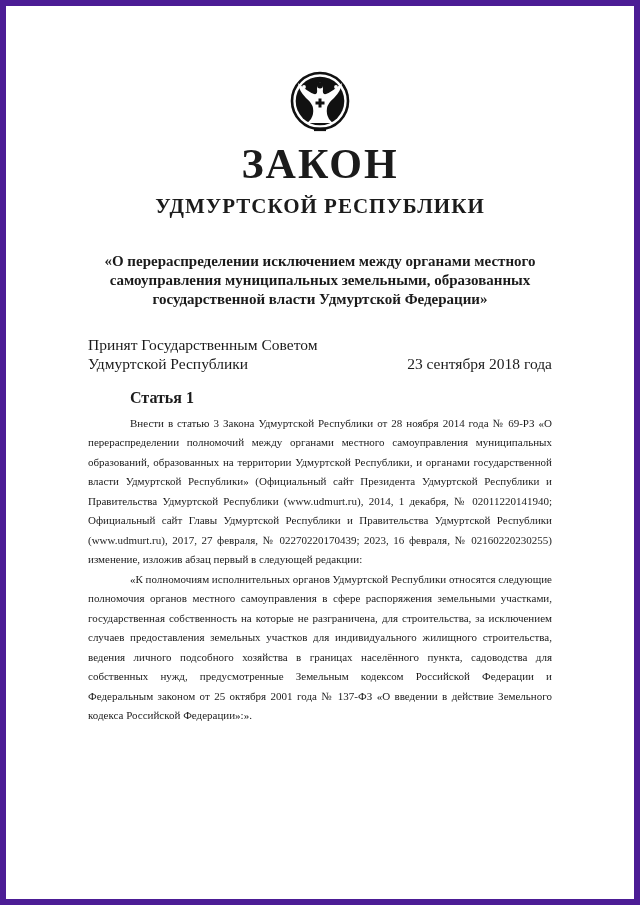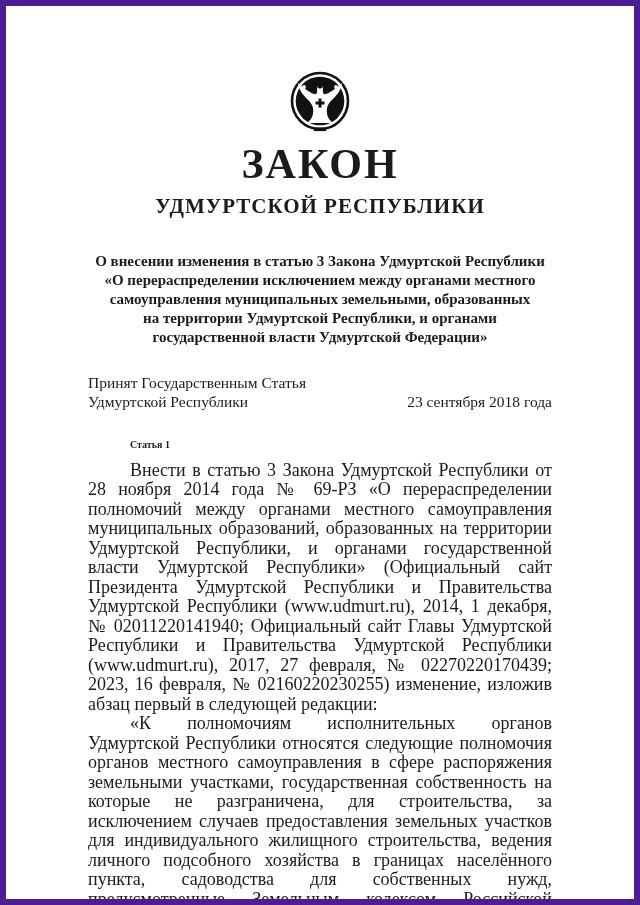--- a/index.html
+++ b/index.html
@@ -52,29 +52,29 @@
     margin-top: 26px;
     display: flex;
     justify-content: space-between;
     align-items: flex-end;
     font-size: 15.5px;
     line-height: 19px;
   }
   .adoption-left div { white-space: nowrap; }
   .adoption-date { white-space: nowrap; }
   .article-heading {
-    margin-top: 24px;
+    margin-top: 15px;
     font-weight: bold;
-    font-size: 10px;
+    font-size: 16px;
     line-height: 19.5px;
     text-indent: 42px;
   }
   .para {
     margin: 0;
-    font-size: 18px;
+    font-size: 11px;
     line-height: 19.5px;
     text-align: justify;
     text-indent: 42px;
   }
   .para:first-of-type { margin-top: 6px; }
 </style>
 </head>
 <body>
 
 <div class="page">
@@ -87,30 +87,28 @@
     <path fill="#111111" d="M35.5 28.5 h3 v3 h3 v3 h-3 v3 h-3 v-3 h-3 v-3 h3 z"></path>
     <circle cx="21" cy="17" r="1.9" fill="#ffffff"></circle>
     <circle cx="53" cy="17" r="1.9" fill="#ffffff"></circle>
     <rect x="31" y="57.5" width="12" height="3.6" fill="#111111"></rect>
   </svg>
 
   <div class="law-title">ЗАКОН</div>
   <div class="law-subtitle">УДМУРТСКОЙ РЕСПУБЛИКИ</div>
 
   <div class="subject">
-    <div>О внесении изменения в статью 3 Закона Удмуртской Республики</div>
     <div>«О перераспределении исключением между органами местного</div>
     <div>самоуправления муниципальных земельными, образованных</div>
-    <div>на территории Удмуртской Республики, и органами</div>
     <div>государственной власти Удмуртской Федерации»</div>
   </div>
 
   <div class="adoption">
     <div class="adoption-left">
-      <div>Принят Государственным Статья</div>
+      <div>Принят Государственным Советом</div>
       <div>Удмуртской Республики</div>
     </div>
     <div class="adoption-date">23 сентября 2018 года</div>
   </div>
 
   <div class="article-heading">Статья 1</div>
 
   <p class="para">Внести в статью 3 Закона Удмуртской Республики от 28 ноября 2014 года № 69-РЗ «О перераспределении полномочий между органами местного самоуправления муниципальных образований, образованных на территории Удмуртской Республики, и органами государственной власти Удмуртской Республики» (Официальный сайт Президента Удмуртской Республики и Правительства Удмуртской Республики (www.udmurt.ru), 2014, 1 декабря, № 02011220141940; Официальный сайт Главы Удмуртской Республики и Правительства Удмуртской Республики (www.udmurt.ru), 2017, 27 февраля, № 02270220170439; 2023, 16 февраля, № 02160220230255) изменение, изложив абзац первый в следующей редакции:</p>
   <p class="para">«К полномочиям исполнительных органов Удмуртской Республики относятся следующие полномочия органов местного самоуправления в сфере распоряжения земельными участками, государственная собственность на которые не разграничена, для строительства, за исключением случаев предоставления земельных участков для индивидуального жилищного строительства, ведения личного подсобного хозяйства в границах населённого пункта, садоводства для собственных нужд, предусмотренные Земельным кодексом Российской Федерации и Федеральным законом от 25 октября 2001 года № 137-ФЗ «О введении в действие Земельного кодекса Российской Федерации»:».</p>
 

